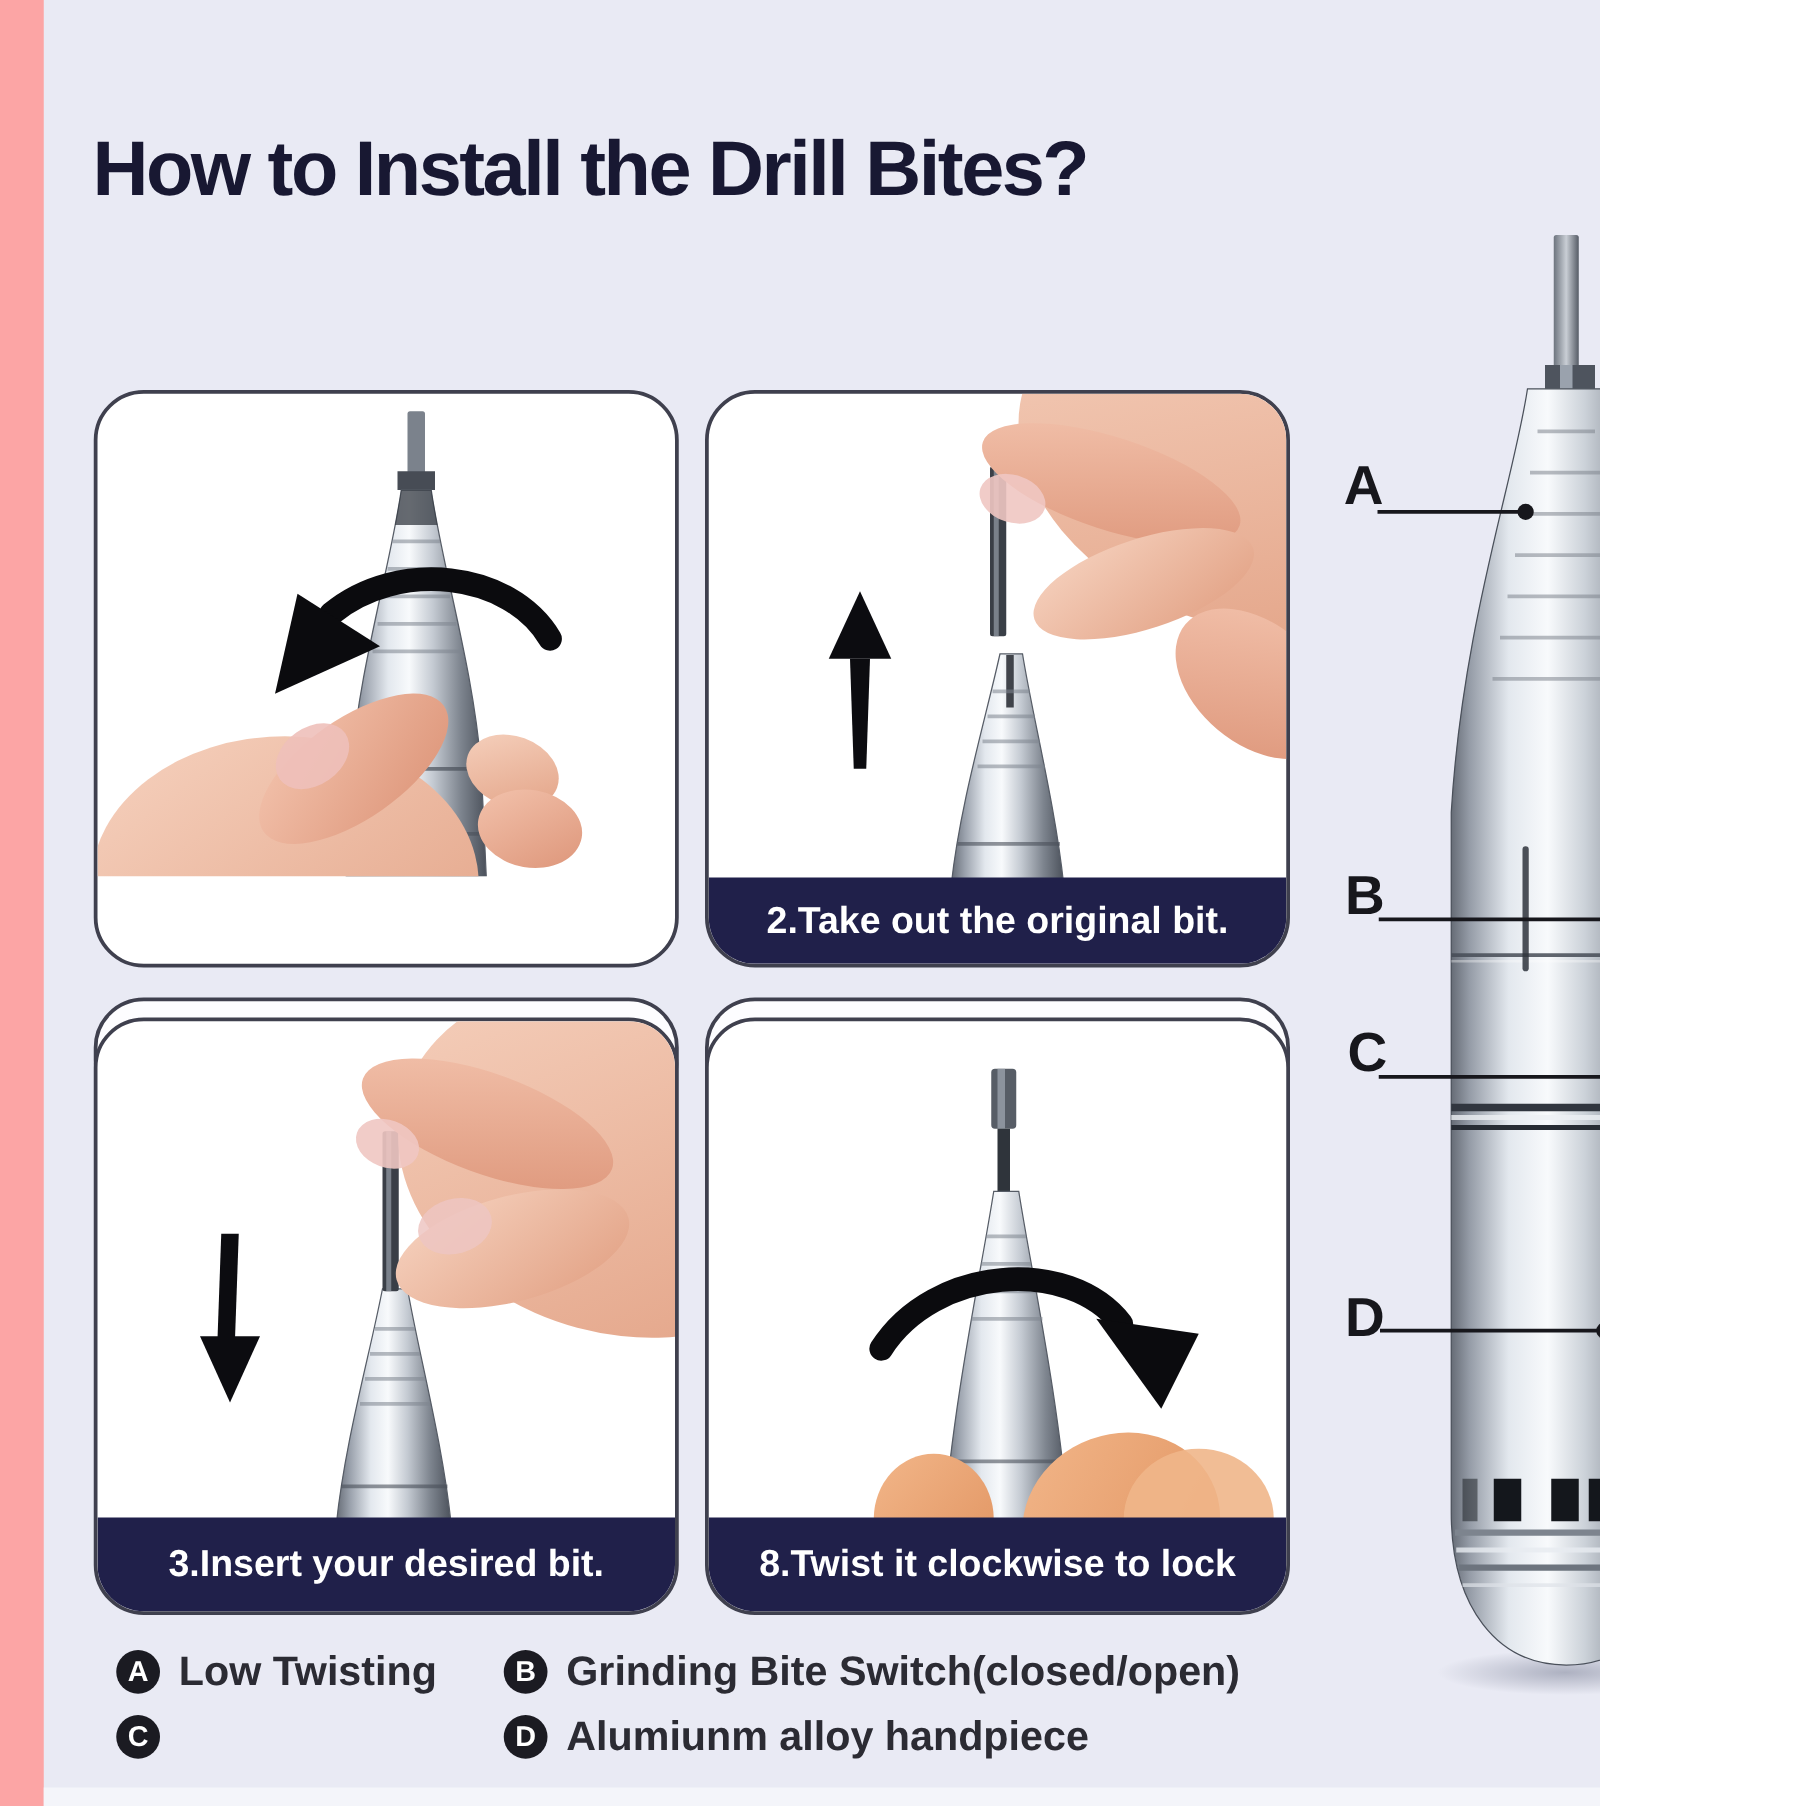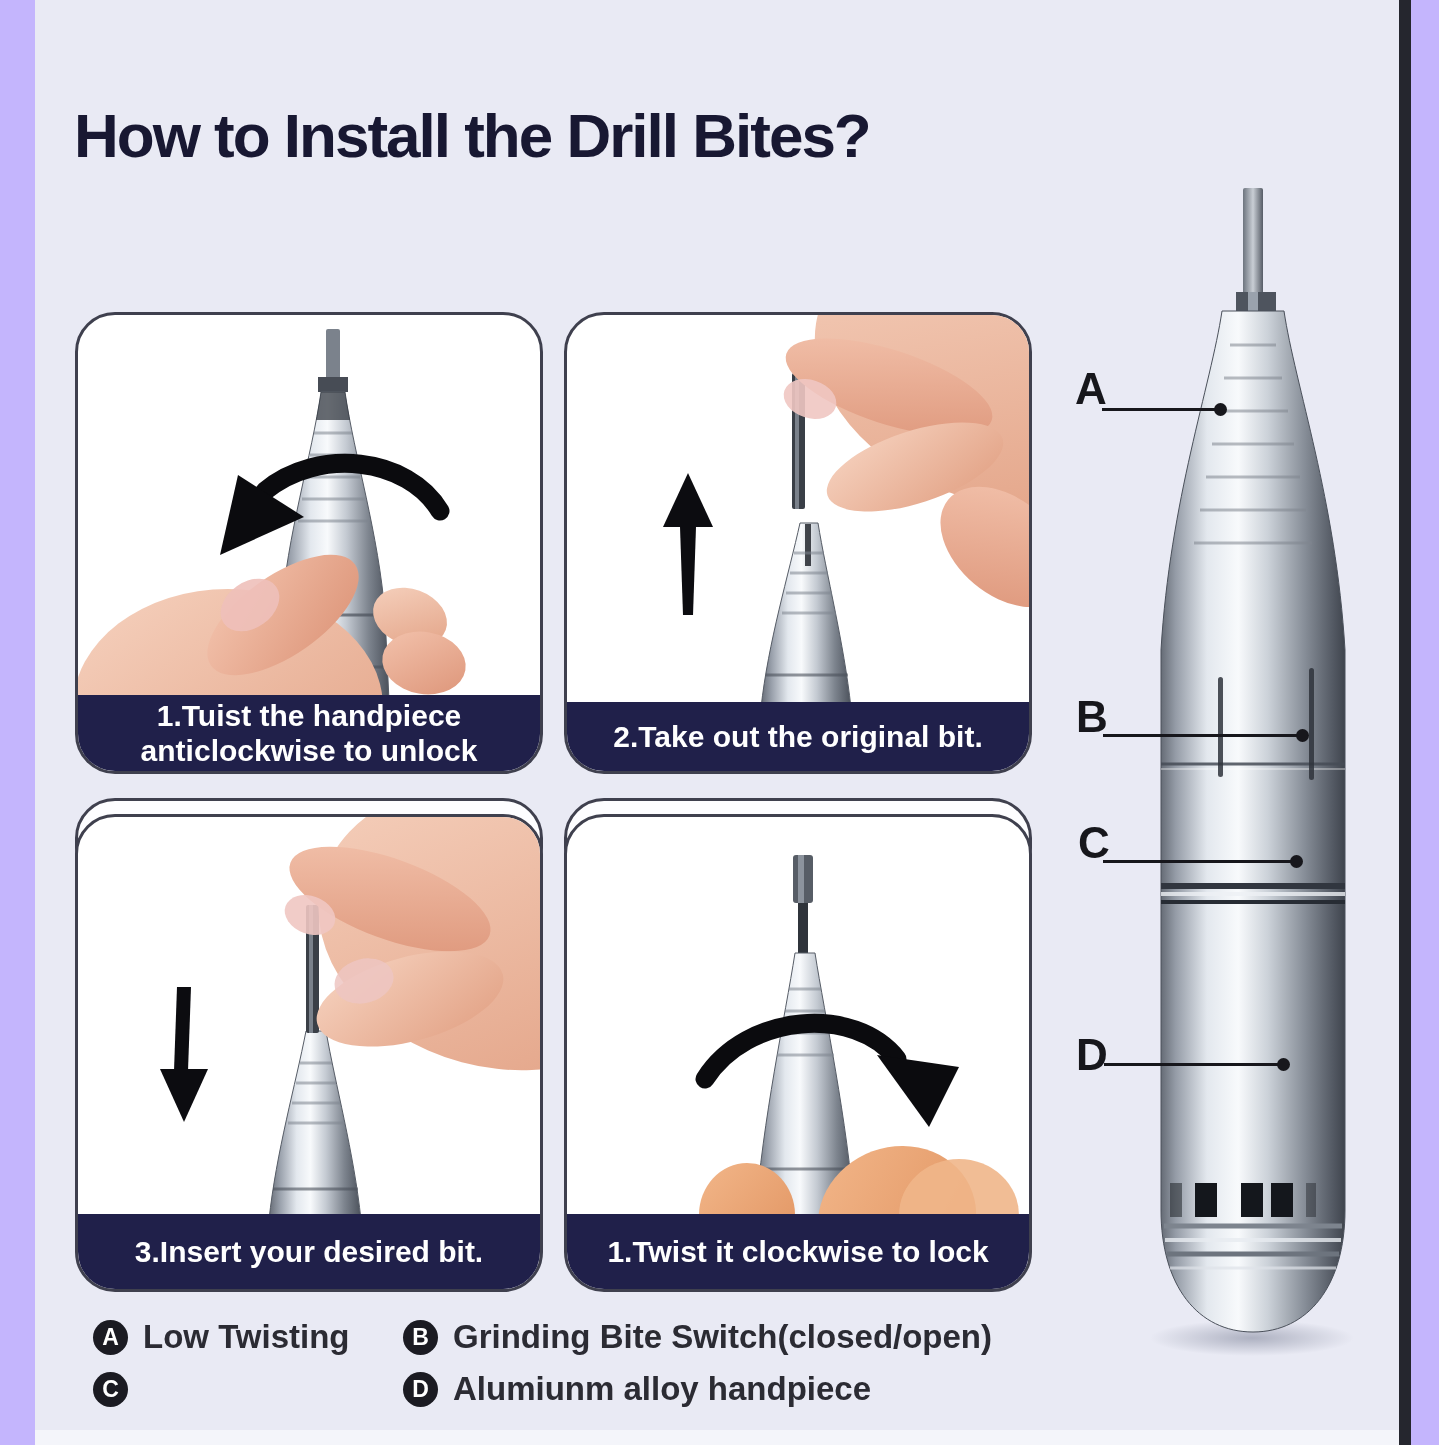--- a/index.html
+++ b/index.html
@@ -1,17 +1,17 @@
 <!DOCTYPE html>
 <html><head>
 <meta charset="utf-8">
 <style>
   html,body{margin:0;padding:0;background:#ffffff;}
-  .stage{position:relative;width:1439px;height:1445px;overflow:hidden;
-         font-family:"Liberation Sans",sans-serif;background:#c4b5fd;}
+  .stage{position:relative;width:1280px;height:1445px;overflow:hidden;
+         font-family:"Liberation Sans",sans-serif;background:#fca5a5;}
   .bg-main{position:absolute;left:35px;top:0;width:1365px;height:1445px;background:#e9eaf4;}
   .bg-bottom-fade{position:absolute;left:35px;top:1430px;width:1365px;height:15px;background:#f4f5fa;}
   .edge-strip{position:absolute;left:1399px;top:0;width:12px;height:1445px;background:#25262e;}
 
   .title{position:absolute;left:74px;top:100px;margin:0;font-size:62px;font-weight:bold;
          letter-spacing:-2px;color:#181832;}
   .subtitle{position:absolute;left:77px;top:192px;margin:0;font-size:45px;font-weight:bold;
          letter-spacing:-1px;color:#23234a;}
 
   .panel{position:absolute;background:#ffffff;border:3px solid #3f404e;border-radius:40px;
@@ -100,23 +100,20 @@
       <ellipse cx="150" cy="392" rx="155" ry="118" fill="url(#s1skin)"></ellipse>
       <ellipse cx="205" cy="300" rx="88" ry="40" fill="url(#s1skin2)" transform="rotate(-35 205 300)"></ellipse>
       <ellipse cx="172" cy="290" rx="32" ry="23" fill="#eec0ba" opacity=".9" transform="rotate(-35 172 290)"></ellipse>
       <ellipse cx="332" cy="302" rx="38" ry="28" fill="url(#s1skin)" transform="rotate(20 332 302)"></ellipse>
       <ellipse cx="346" cy="348" rx="42" ry="31" fill="url(#s1skin2)" transform="rotate(10 346 348)"></ellipse>
       <g>
         <path d="M362,196 C330,142 240,132 187,176" fill="none" stroke="#0b0b0e" stroke-width="19" stroke-linecap="round"></path>
         <polygon points="142,240 160,160 226,202" fill="#0b0b0e"></polygon>
       </g>
     </svg>
-    <div class="caption cap1">
-      <span>1.Tuist the handpiece anticlockwise to unlock</span>
-    </div>
   </div>
 
   <div class="panel p2">
     <svg class="scene" width="462" height="393" viewBox="0 0 462 393">
       <defs>
         <linearGradient id="s2m" x1="0" y1="0" x2="1" y2="0">
           <stop offset="0" stop-color="#666c76"></stop>
             <stop offset=".12" stop-color="#9aa1ac"></stop>
           <stop offset=".3" stop-color="#e3e8ee"></stop>
             <stop offset=".45" stop-color="#f8fafc"></stop>
@@ -235,21 +232,21 @@
       <line x1="196" y1="352" x2="282" y2="352" stroke="#4a505a" stroke-width="3" opacity=".6"></line>
       <ellipse cx="180" cy="398" rx="48" ry="52" fill="url(#s4skin)"></ellipse>
       <ellipse cx="330" cy="402" rx="80" ry="72" fill="url(#s4skin)" transform="rotate(-20 330 402)"></ellipse>
       <ellipse cx="392" cy="398" rx="60" ry="56" fill="#f0b689" opacity=".9"></ellipse>
       <g>
         <path d="M138,262 C180,196 288,188 330,242" fill="none" stroke="#0b0b0e" stroke-width="19" stroke-linecap="round"></path>
         <polygon points="362,310 310,238 392,250" fill="#0b0b0e"></polygon>
       </g>
     </svg>
     <div class="caption cap4">
-      <span>1.Twist it clockwise to lock</span>
+      <span>8.Twist it clockwise to lock</span>
     </div>
   </div>
 
   <svg class="product" width="300" height="1190" viewBox="0 0 300 1190">
     <defs>
       <linearGradient id="prm" x1="0" y1="0" x2="1" y2="0">
         <stop offset="0" stop-color="#666c76"></stop>
           <stop offset=".08" stop-color="#959ca7"></stop>
         <stop offset=".25" stop-color="#e3e8ee"></stop>
           <stop offset=".42" stop-color="#f8fafc"></stop>

